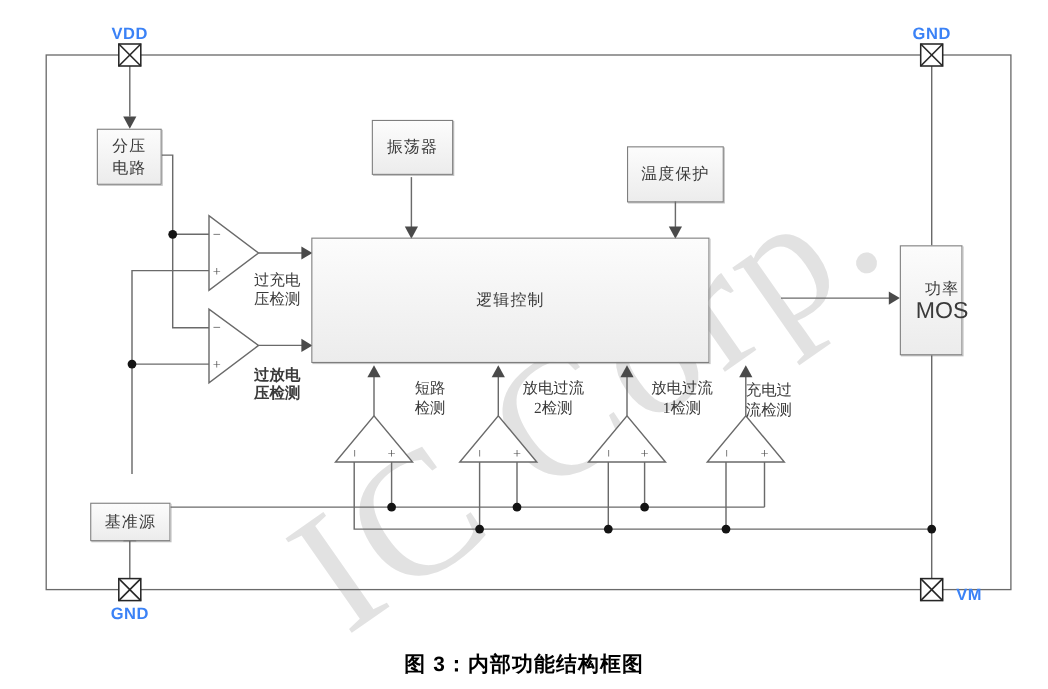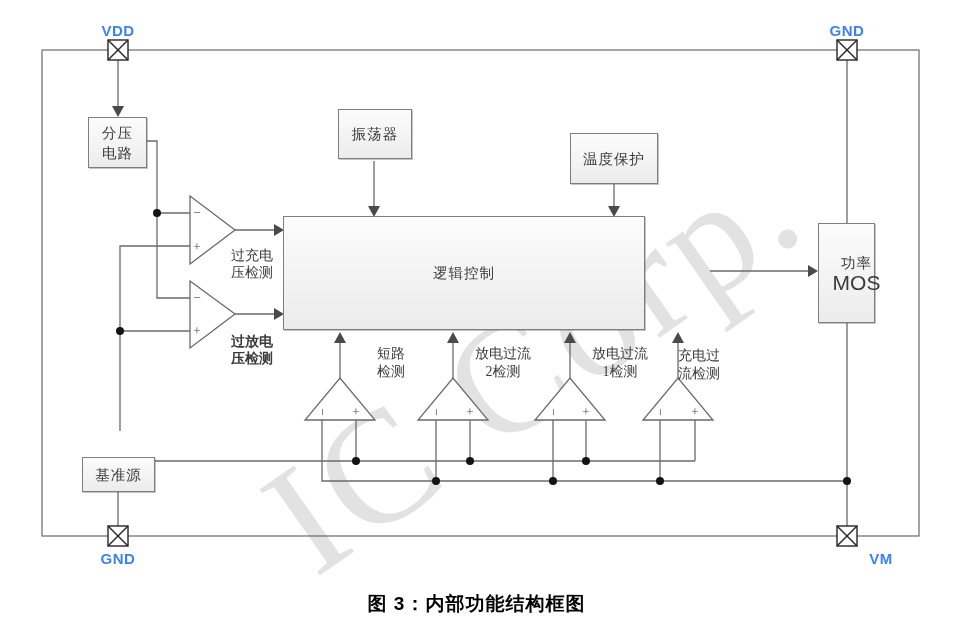--- a/index.html
+++ b/index.html
@@ -186,17 +186,17 @@
   <span class="sym rot" style="left:430px;top:406px;">−</span>
   <span class="sym" style="left:464px;top:406px;">+</span>
   <span class="sym rot" style="left:547px;top:406px;">−</span>
   <span class="sym" style="left:580px;top:406px;">+</span>
   <span class="sym rot" style="left:654px;top:406px;">−</span>
   <span class="sym" style="left:689px;top:406px;">+</span>
 
   <div class="pin-label" style="left:88px;top:22px;">VDD</div>
   <div class="pin-label" style="left:817px;top:22px;">GND</div>
   <div class="pin-label" style="left:88px;top:550px;">GND</div>
-  <div class="pin-label" style="left:851px;top:550px;">VM</div>
+  <div class="pin-label" style="left:851px;top:532px;">VM</div>
 
   <div class="caption">图 3：内部功能结构框图</div>
 
 </div>
 
 </body></html>

